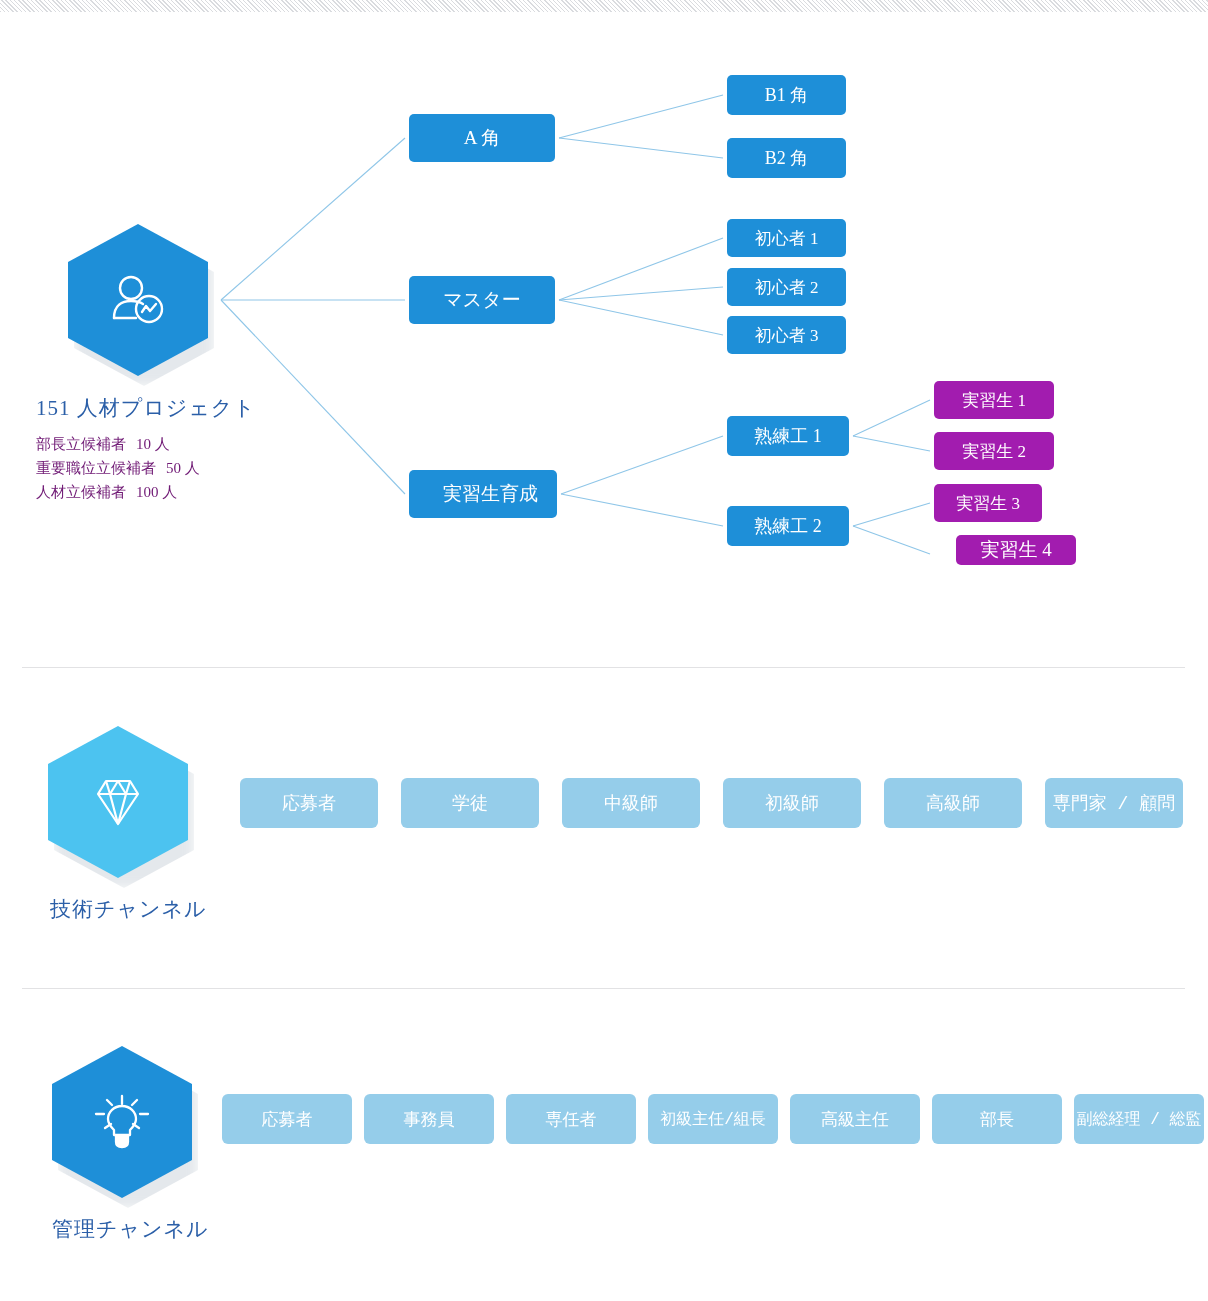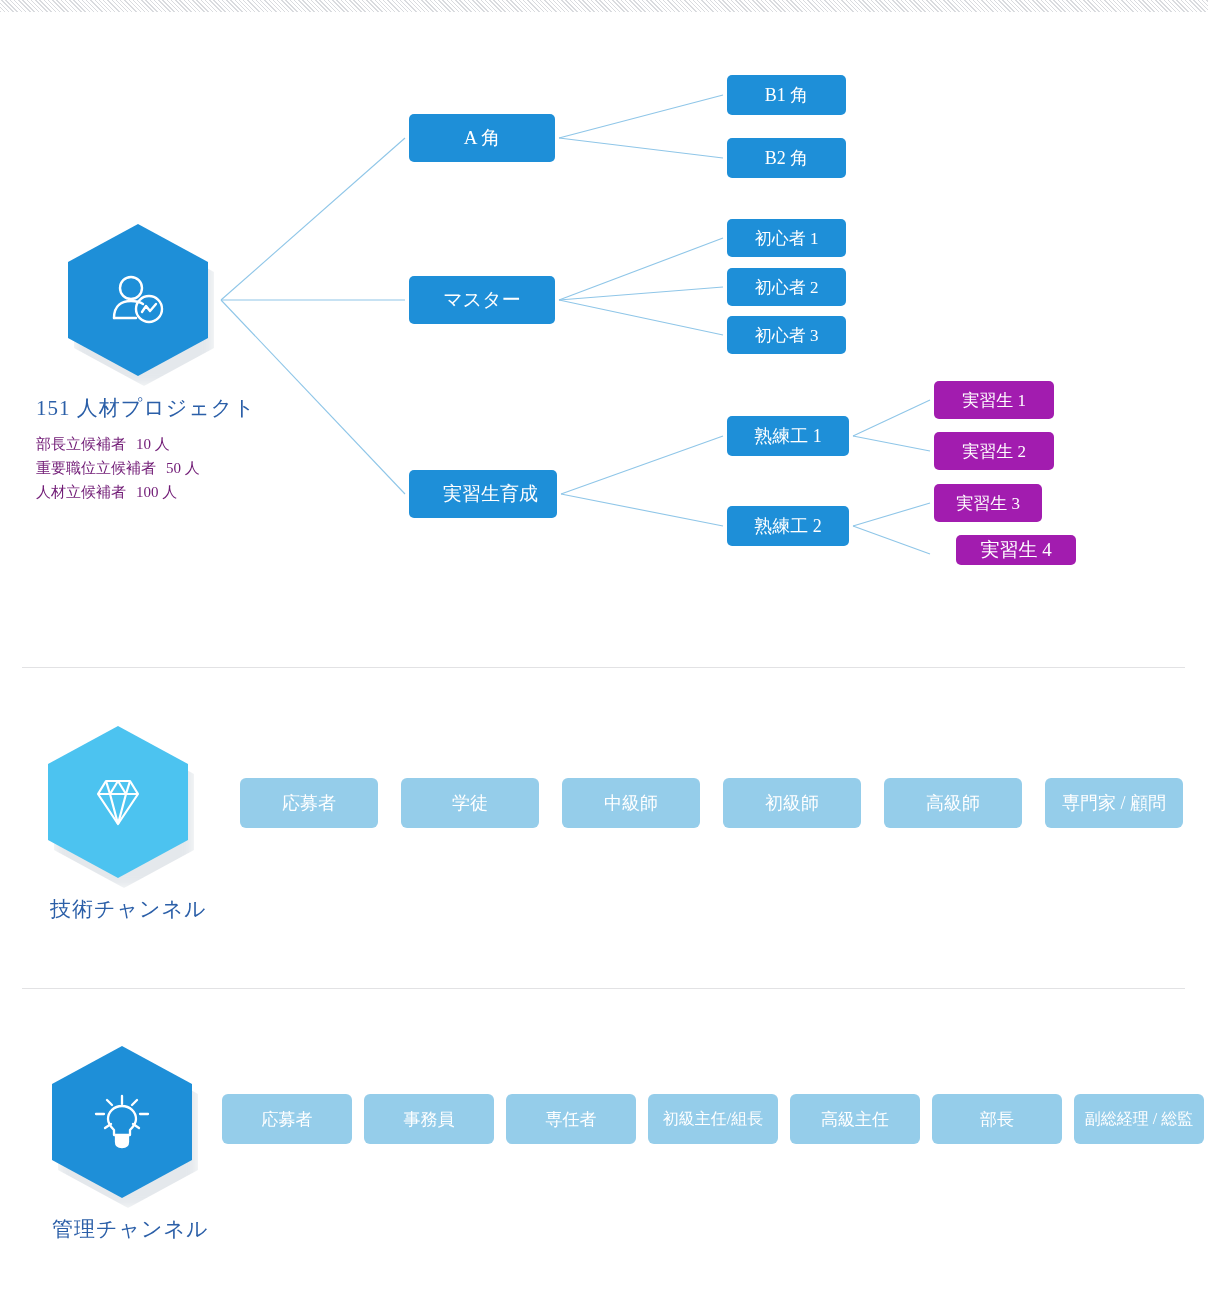--- a/index.html
+++ b/index.html
@@ -148,20 +148,21 @@
     display: flex;
     align-items: center;
     justify-content: center;
     background: #95cdea;
     color: #ffffff;
     border-radius: 6px;
     height: 50px;
     font-size: 18px;
     white-space: nowrap;
     box-sizing: border-box;
+    font-family: Liberation Mono, monospace;
   }
   #ladder-tech { left: 240px; top: 778px; }
   #ladder-tech .rung { width: 138px; margin-right: 23px; }
   #ladder-tech .rung:last-child { margin-right: 0; }
 
   #ladder-mgmt { left: 222px; top: 1094px; }
   #ladder-mgmt .rung { width: 130px; margin-right: 12px; font-size: 17px; }
   #ladder-mgmt .rung:last-child { margin-right: 13px; }
   #ladder-mgmt .rung.tight { font-size: 16px; }
 </style>

